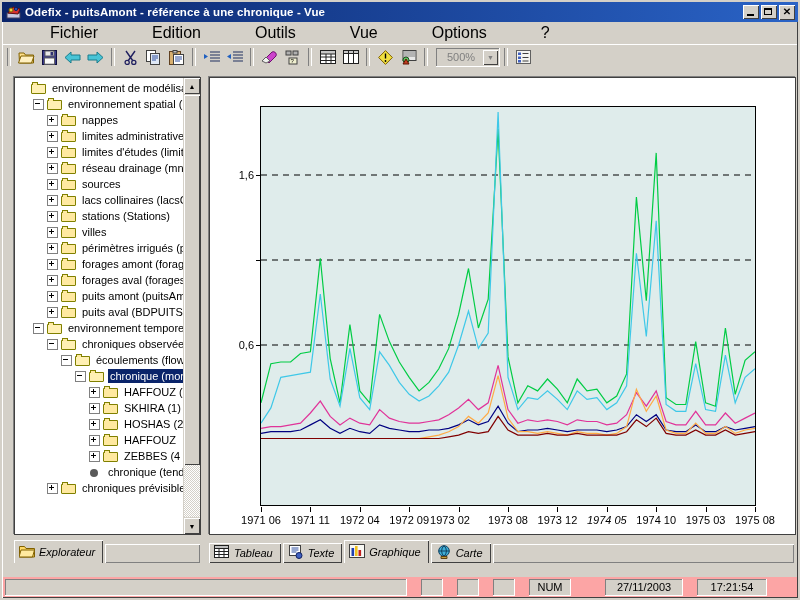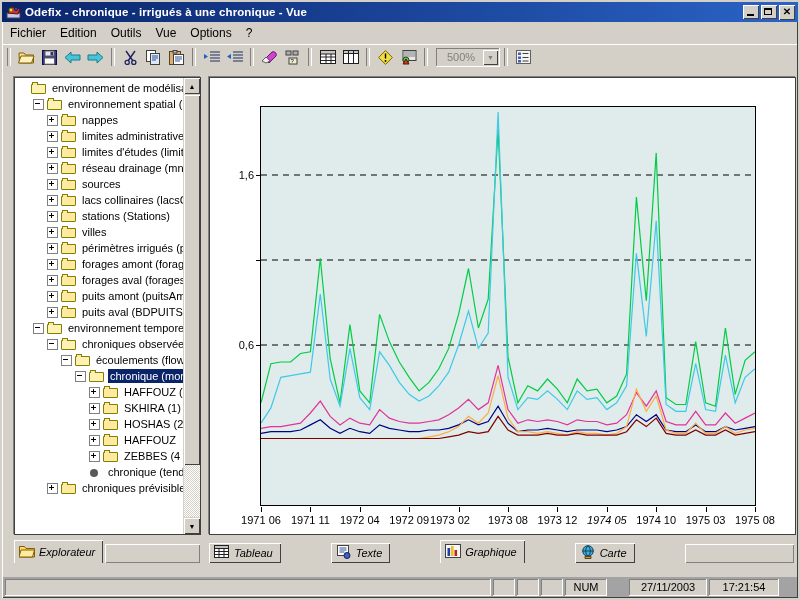--- a/index.html
+++ b/index.html
@@ -28,21 +28,21 @@
     font-size:9px;color:#000;font-family:"Liberation Sans",sans-serif;line-height:1;
     position:relative;}
   .wb-min::after{content:"";position:absolute;width:7px;height:2px;background:#000;bottom:3px;left:4px;}
   .wb-max::after{content:"";position:absolute;width:8px;height:7px;border:1px solid #000;border-top-width:2px;top:3px;left:3px;box-sizing:border-box;}
   .wb-close{font-size:10px;font-weight:bold;padding-bottom:1px;}
 
   
   .menubar{position:absolute;left:3px;top:23px;width:794px;height:19px;
     background:#d4d0c8;display:flex;align-items:center;
     border-bottom:1px solid #d4d0c8;}
-  .menu-item{padding:2px 7px;font-size:12px;color:#000;white-space:nowrap;}
+  .menu-item{padding:2px 7px;font-size:16px;color:#000;white-space:nowrap;margin-left:40px;}
 
   
   .toolbar{position:absolute;left:3px;top:44px;width:794px;height:26px;
     background:#d4d0c8;display:flex;align-items:center;
     box-shadow:inset 0 1px 0 #fff;text-align:center;}
   .tb-sep{width:2px;height:18px;margin:0 4px;
     border-left:1px solid #808080;border-right:1px solid #fff;}
   .tb-btn{width:23px;height:22px;display:flex;align-items:center;justify-content:center;
     position:relative;}
   .tb-combo{width:64px;height:19px;margin-left:4px;background:#d4d0c8;
@@ -110,21 +110,21 @@
     box-shadow:inset 1px 1px 0 #fff, inset -1px -1px 0 #404040;
     border-bottom:none;}
   .tab.active{height:23px;background:#d4d0c8;
     box-shadow:inset 1px 1px 0 #fff, inset -1px 0 0 #404040;}
   .tabfill{flex:1;height:19px;background:#d4d0c8;
     box-shadow:inset 1px 1px 0 #fff, inset -1px -1px 0 #808080;}
   .tabico{width:16px;height:16px;position:relative;flex:0 0 auto;}
 
   
   .statusbar{position:absolute;left:3px;bottom:3px;width:794px;height:20px;
-    background:#a3a3a3;display:flex;align-items:center;gap:2px;padding:0 2px;
+    background:#fca5a5;display:flex;align-items:center;gap:14px;padding:0 2px;
     box-sizing:border-box;}
   .sfield{height:17px;box-shadow:inset -1px -1px 0 #fff, inset 1px 1px 0 #808080;
     display:flex;align-items:center;padding:0 4px;font-size:11px;color:#000;
     background:#d4d0c8;}
   .sgrow{flex:1;}
   .sgrip{width:14px;height:17px;margin-left:auto;}
 
   svg{display:block;}
 </style>
 </head>
@@ -135,21 +135,21 @@
 
   <div class="titlebar">
     <span class="title-ico">
       <svg width="16" height="16" viewBox="0 0 16 16">
         <rect x="1" y="9" width="13" height="5" fill="#c8c8e0" stroke="#404060"></rect>
         <path d="M2 9 L7 3 L14 5 L12 10 Z" fill="#d83030" stroke="#601010"></path>
         <circle cx="5" cy="6" r="2" fill="#f0d040" stroke="#806000"></circle>
         <circle cx="10" cy="5" r="1.6" fill="#3050c0" stroke="#102060"></circle>
       </svg>
     </span>
-    <span class="title-text">Odefix - chronique - irrigués à une chronique - Vue</span>
+    <span class="title-text">Odefix - puitsAmont - référence à une chronique - Vue</span>
     <span class="winbtns">
       <span class="winbtn wb-min"></span>
       <span class="winbtn wb-max"></span>
       <span class="winbtn wb-close">✕</span>
     </span>
   </div>
 
   <div class="menubar">
     <span class="menu-item">Fichier</span>
     <span class="menu-item">Edition</span>
@@ -575,21 +575,21 @@
           <svg width="16" height="14" viewBox="0 0 16 14">
             <path d="M0.5 2.5 h5 l1.5 2 h8.5 v8.5 h-15 z" fill="#ffd966" stroke="#806000"></path>
             <path d="M2 6 h13.5 l-2 7 h-13.5 z" fill="#ffeaa0" stroke="#806000"></path>
           </svg>
         </span>
         <span>Explorateur</span>
       </div>
       <div class="tabfill"></div>
     </div>
 
-    <div class="tabrow" style="left:206px;top:468px;width:585px;gap:48px;">
+    <div class="tabrow" style="left:206px;top:468px;width:585px;">
       <div class="tab">
         <span class="tabico">
           <svg width="15" height="13" viewBox="0 0 15 13">
             <rect x="0.5" y="0.5" width="14" height="12" fill="#fff" stroke="#202020"></rect>
             <rect x="0.5" y="0.5" width="14" height="3" fill="#c0c0c0" stroke="#202020"></rect>
             <path d="M0.5 6.5 h14 M0.5 9.5 h14 M5 3.5 v9 M10 3.5 v9" stroke="#202020"></path>
           </svg>
         </span>
         <span>Tableau</span>
       </div>

